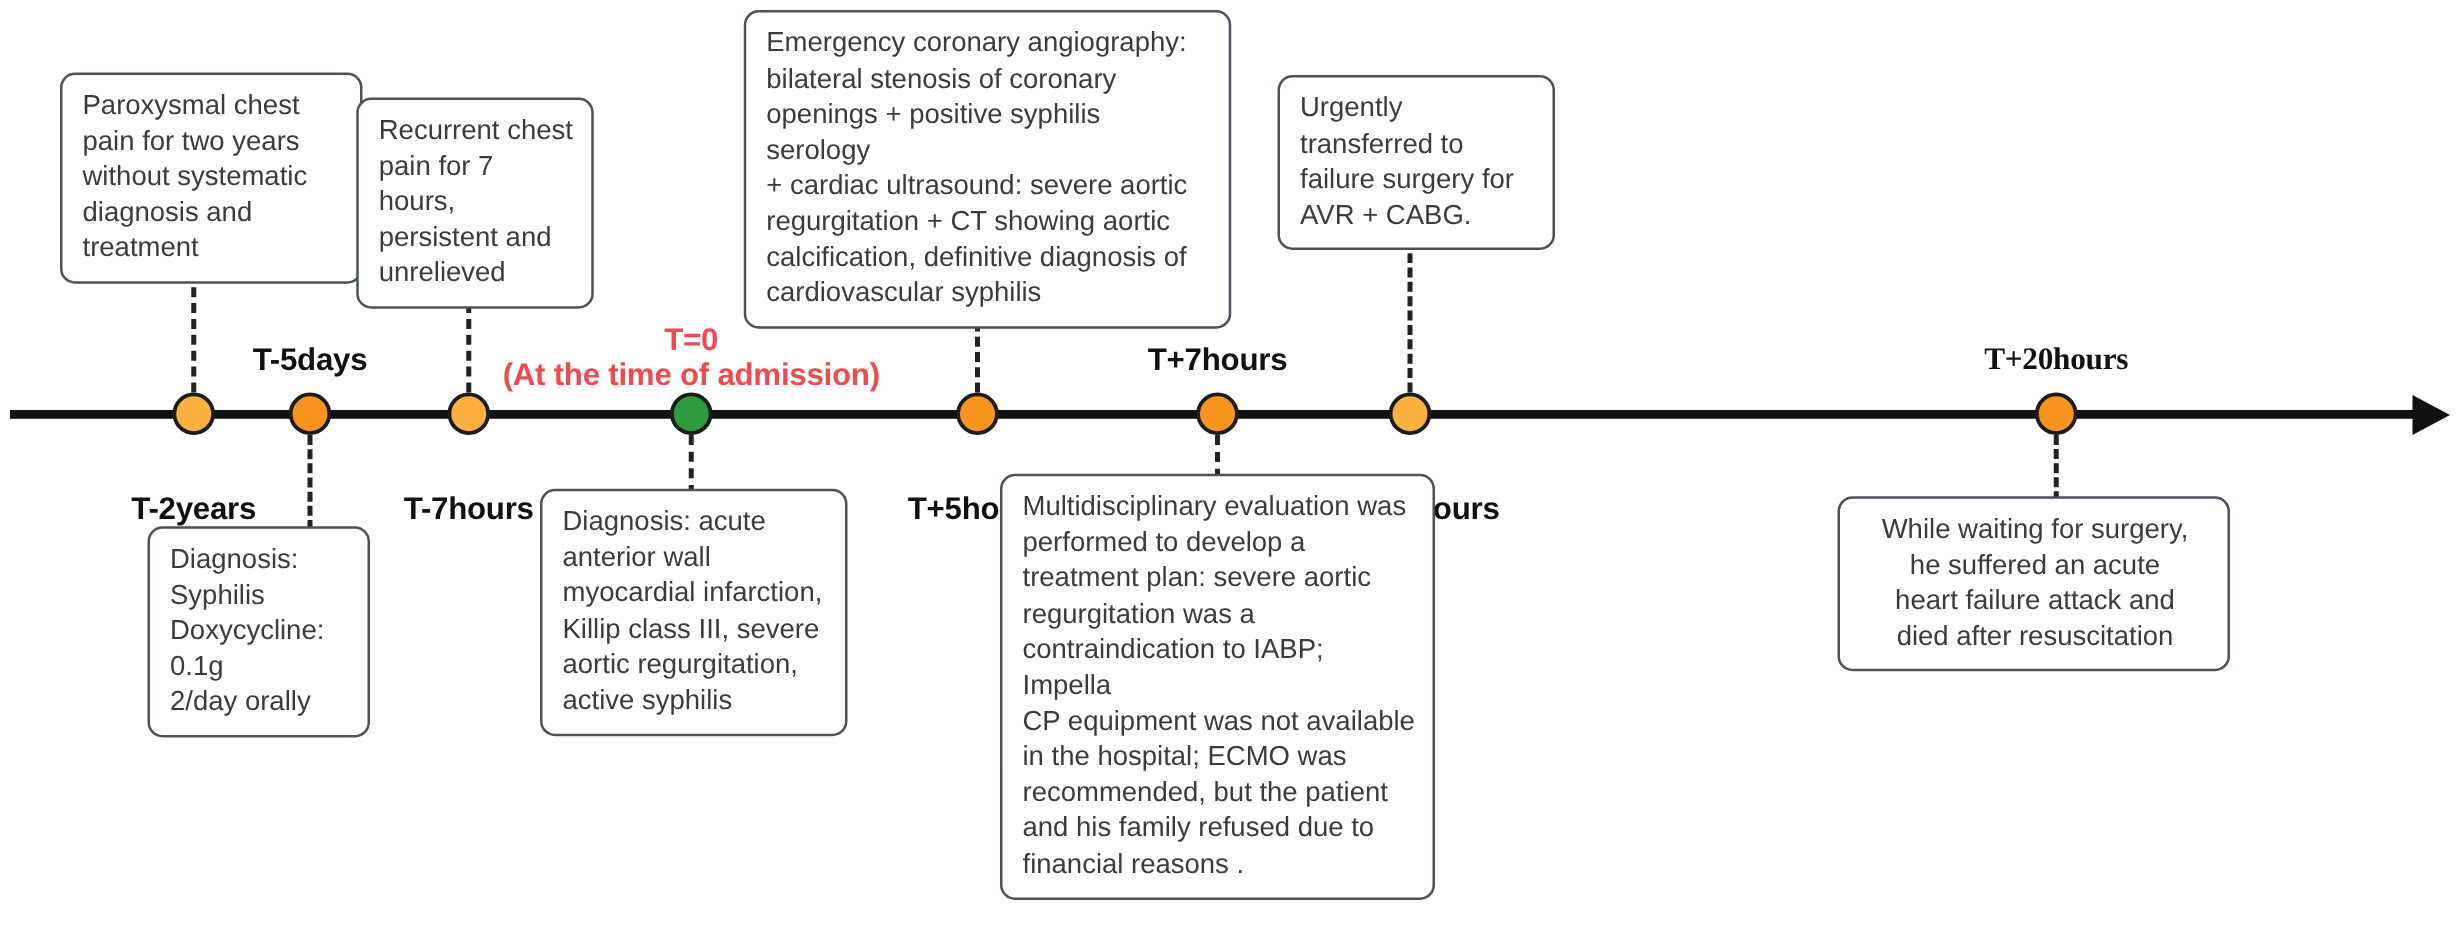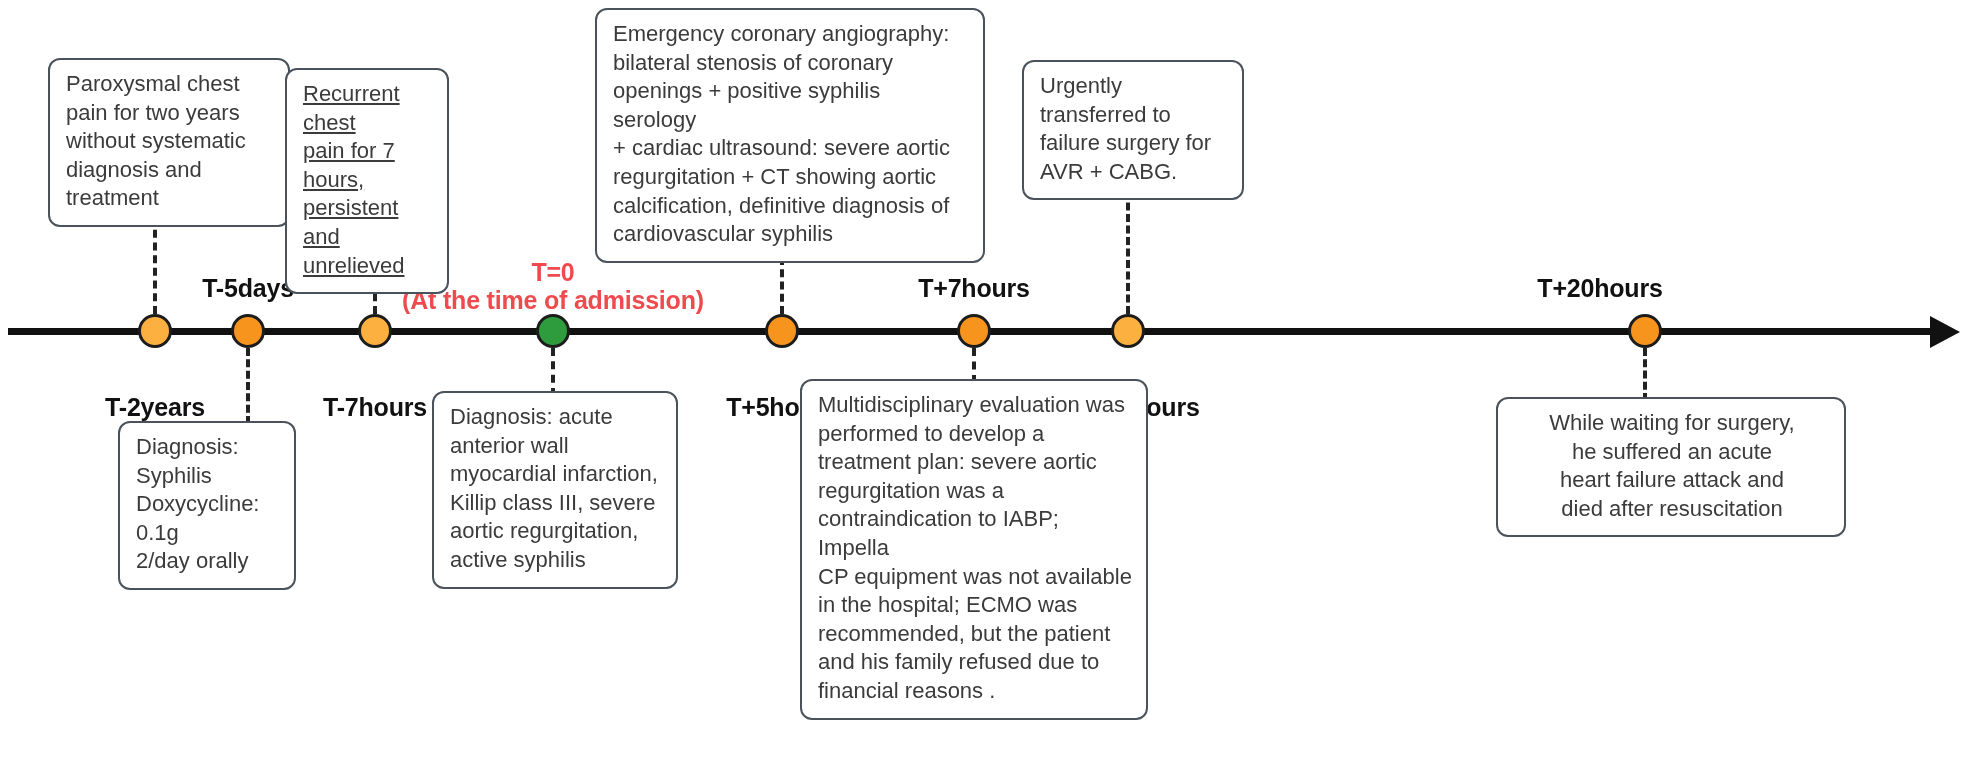--- a/index.html
+++ b/index.html
@@ -116,21 +116,21 @@
   <div class="node" style="left:155px; background:#FBB040;"></div>
   <div class="node-label below" style="left:155px;">T-2years</div>
 
   <div class="node-label above" style="left:248px;">T-5days</div>
   <div class="node" style="left:248px; background:#F7941E;"></div>
   <div class="connector" style="left:248px; top:348px; height:76px;"></div>
   <div class="callout" style="left:118px; top:421px; width:178px;">Diagnosis: Syphilis
 Doxycycline: 0.1g
 2/day orally</div>
 
-  <div class="callout" style="left:285px; top:68px; width:164px;text-decoration:underline;">Recurrent chest
+  <div class="callout" style="left:285px; top:78px; width:190px;">Recurrent chest
 pain for 7 hours,
 persistent and
 unrelieved</div>
   <div class="connector" style="left:375px; top:217px; height:97px;"></div>
   <div class="node" style="left:375px; background:#FBB040;"></div>
   <div class="node-label below" style="left:375px;text-align:right;">T-7hours</div>
 
   <div class="node-label t-zero" style="left:553px;">
     <span class="l1">T=0</span>
     <span class="l2">(At the time of admission)</span>
@@ -170,21 +170,21 @@
 financial reasons .</div>
 
   <div class="callout" style="left:1022px; top:60px; width:222px;">Urgently
 transferred to
 failure surgery for
 AVR + CABG.</div>
   <div class="connector" style="left:1128px; top:191px; height:123px;"></div>
   <div class="node" style="left:1128px; background:#FBB040;"></div>
   <div class="node-label below" style="left:1137px;text-align:center;">T+10hours</div>
 
-  <div class="node-label above" style="left:1600px;">T+20hours</div>
+  <div class="node-label above" style="left:1645px;font-family:Liberation Serif, serif;">T+20hours</div>
   <div class="node" style="left:1645px; background:#F7941E;"></div>
   <div class="connector" style="left:1645px; top:348px; height:53px;"></div>
-  <div class="callout center" style="left:1470px; top:397px; width:350px;margin-left:26px;">While waiting for surgery,
+  <div class="callout center" style="left:1470px; top:397px; width:314px;">While waiting for surgery,
 he suffered an acute
 heart failure attack and
 died after resuscitation</div>
 
 </div>
 
 </body></html>

